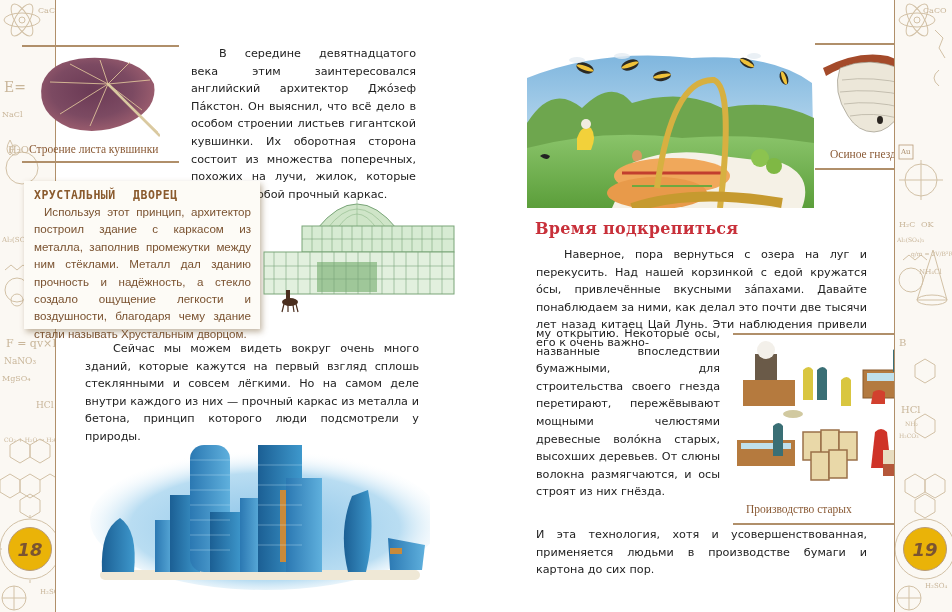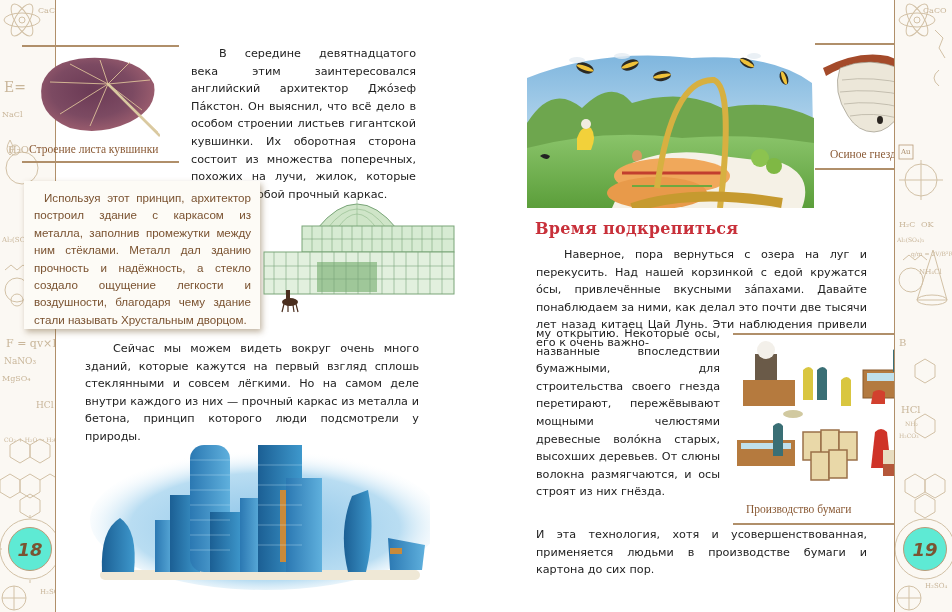--- a/index.html
+++ b/index.html
@@ -7,21 +7,21 @@
   body { position: relative; font-family: "DejaVu Sans", sans-serif; color: #1a1a1a; }
 
   .margin-strip { position: absolute; top: 0; height: 612px; width: 55px; background: #fbf8f3; overflow: hidden; }
   .margin-strip.left { left: 0; border-right: 1.5px solid #b08f6a; width: 56px; }
   .margin-strip.right { right: 0; border-left: 1.5px solid #b08f6a; width: 58px; }
   .margin-strip svg { position: absolute; left: 0; top: 0; }
   .formula { position: absolute; font-size: 10px; color: #c9b69a; font-family: "DejaVu Serif", serif; white-space: nowrap; }
 
   .page-number-circle {
     position: absolute; width: 44px; height: 44px; border-radius: 50%;
-    border: 1.5px solid #b99b78; background: #5eead4;
+    border: 1.5px solid #b99b78; background: #eab308;
     display: flex; align-items: center; justify-content: center;
     font-family: "DejaVu Sans", sans-serif; font-weight: bold; font-style: italic;
     font-size: 18px; color: #7a5432;
   }
 
   .hline { position: absolute; height: 1.5px; background: #b08f6a; }
 
   .body-text { position: absolute; font-size: 11.2px; line-height: 17.6px; text-align: justify; color: #222; font-family: "DejaVu Sans", sans-serif; }
   .body-text p { text-indent: 28px; }
   .body-text .noindent { text-indent: 0; }
@@ -98,20 +98,21 @@
   </svg>
 </div>
 <div class="caption" style="left:29px; top:143px;">Строение листа кувшинки</div>
 <div class="hline" style="left:22px; top:161px; width:157px;"></div>
 
 <div class="body-text" style="left:191px; top:45px; width:225px;">
   <p>В середине девятнадцатого века этим заинтересовался английский архитектор Джо́зеф Па́кстон. Он выяснил, что всё дело в особом строении листьев гигантской кувшинки. Их оборотная сторона состоит из множества поперечных, похожих на лучи, жилок, которые образуют собой прочный каркас.</p>
 </div>
 
 <div class="sidebar-box">
+  <div class="sidebar-title">Хрустальный дворец</div>
   <div class="sidebar-text"><span class="indent"></span><span>Используя этот принцип, архитектор построил здание с каркасом из металла, заполнив промежутки между ним стёклами. Металл дал зданию прочность и надёжность, а стекло создало ощущение легкости и воздушности, благодаря чему здание стали называть Хрустальным дворцом.</span></div>
 </div>
 
 <div class="illustration" style="left:262px; top:184px; width:195px; height:135px;">
   <svg width="195" height="135">
     <path d="M55 45 Q95 -5 135 45 Z" fill="#cfe5c8" stroke="#7aa579" stroke-width="1"></path>
     <g stroke="#8fb98a" stroke-width="0.6" fill="none">
       <path d="M65 45 Q95 5 125 45"></path>
       <path d="M75 45 Q95 15 115 45"></path>
       <path d="M95 14 V45"></path>
@@ -282,21 +283,21 @@
       <rect x="106" y="92" width="18" height="28"></rect>
       <rect x="78" y="112" width="18" height="28"></rect>
       <rect x="96" y="110" width="18" height="28"></rect>
     </g>
     <path d="M142 92 q6 -6 12 0 l4 36 h-20 z" fill="#cf3328"></path>
     <rect x="150" y="110" width="30" height="14" fill="#e8ddc0"></rect>
     <rect x="150" y="124" width="32" height="12" fill="#b5573a"></rect>
     <rect x="168" y="100" width="10" height="10" fill="#b6b98a"></rect>
   </svg>
 </div>
-<div class="caption" style="left:746px; top:503px;">Производство бумаги</div>
+<div class="caption" style="left:746px; top:503px;">Производство старых</div>
 <div class="hline" style="left:733px; top:523px; width:198px;"></div>
 
 <div class="margin-strip right">
   <svg width="58" height="612">
     <g fill="none" stroke="#d2c1a6" stroke-width="1">
       <ellipse cx="22" cy="20" rx="18" ry="7"></ellipse>
       <ellipse cx="22" cy="20" rx="18" ry="7" transform="rotate(60 22 20)"></ellipse>
       <ellipse cx="22" cy="20" rx="18" ry="7" transform="rotate(-60 22 20)"></ellipse>
       <circle cx="22" cy="20" r="3"></circle>
       <path d="M40 30 l8 8 l-4 10 l6 10 M44 70 q-10 8 0 16"></path>

